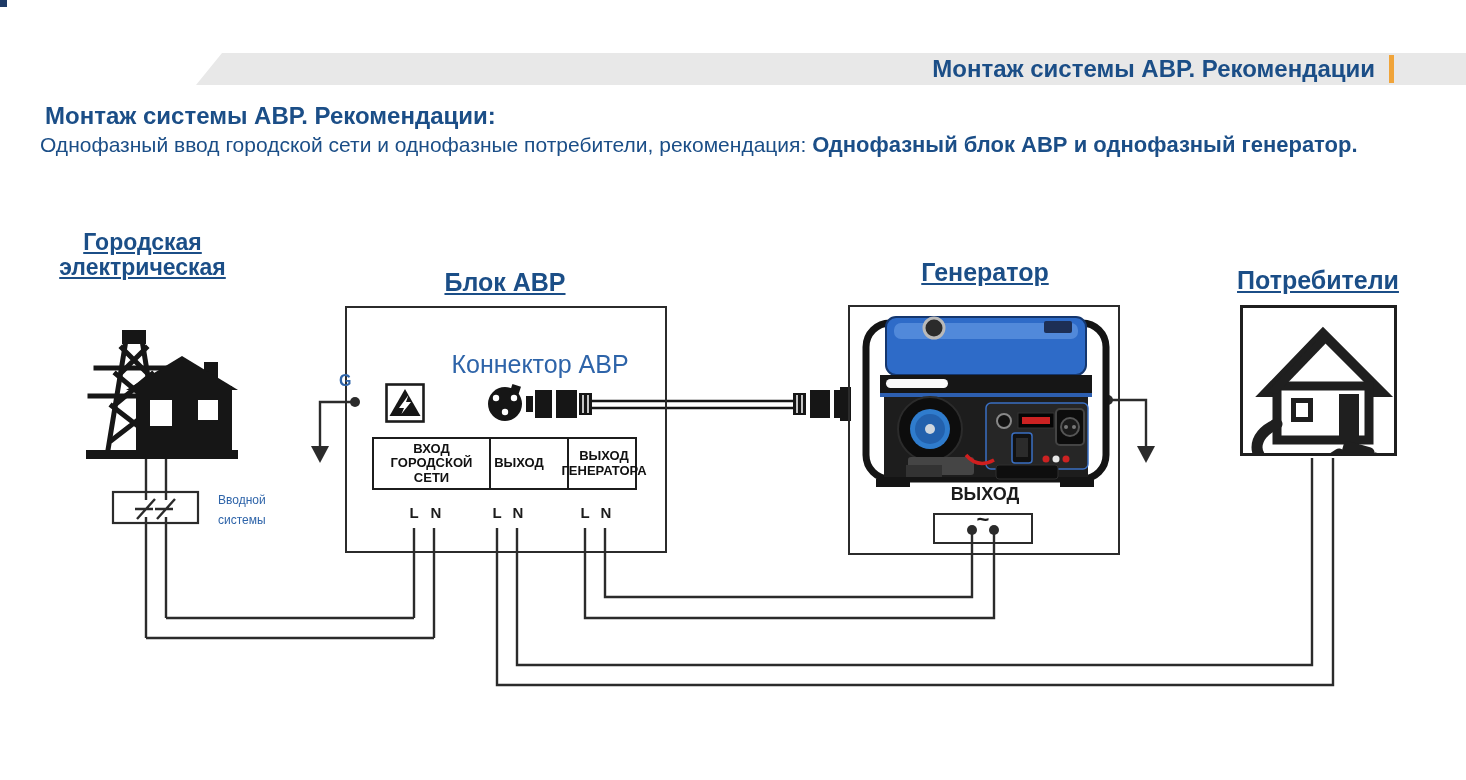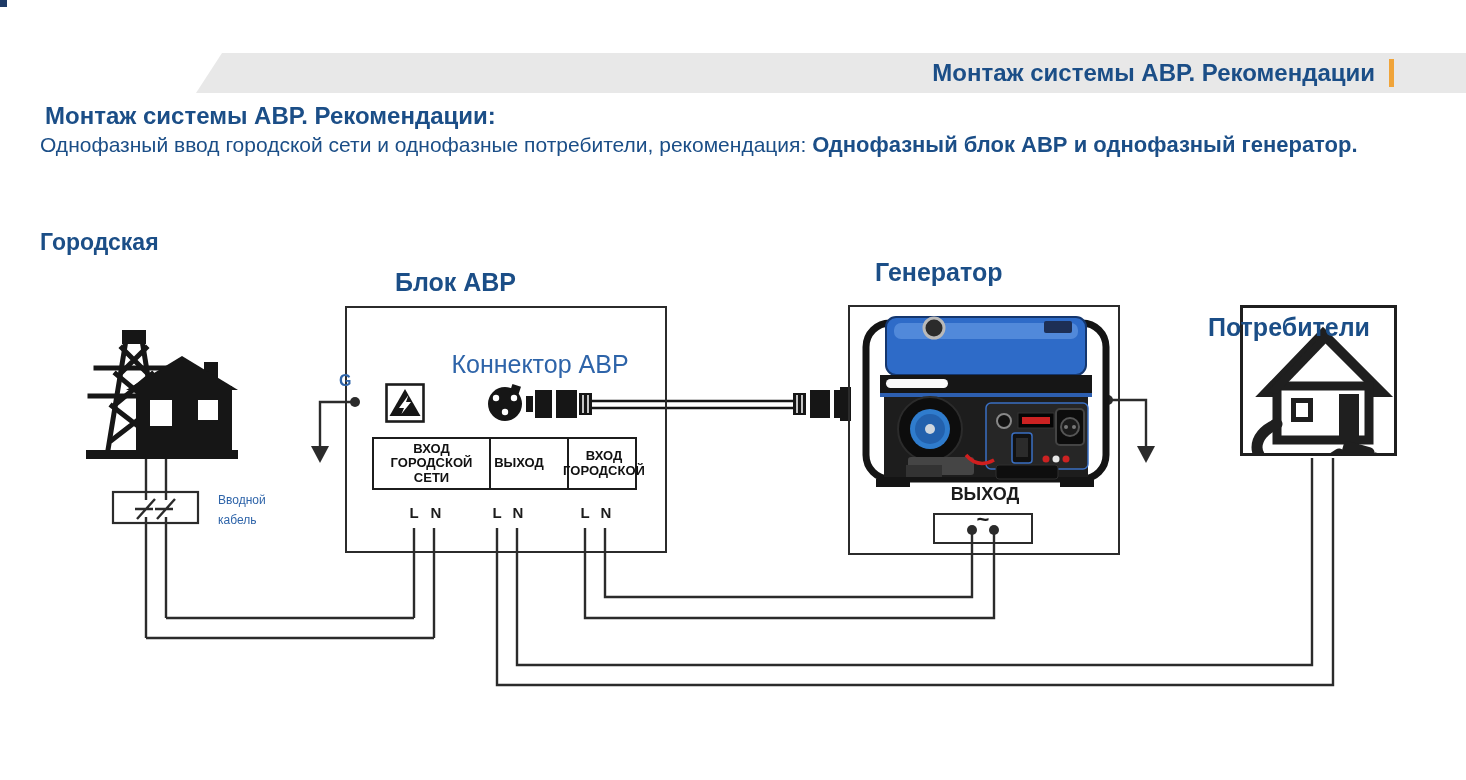--- a/index.html
+++ b/index.html
@@ -9,37 +9,37 @@
     --banner-bg:#e8e8e8;
     --accent-orange:#f0a43a;
   }
   *{margin:0;padding:0;box-sizing:border-box;}
   body{background:#fff;font-family:"Liberation Sans",sans-serif;}
   .page{position:relative;width:1466px;height:780px;background:#ffffff;overflow:hidden;}
 
   .corner-mark{position:absolute;left:0;top:0;width:7px;height:7px;background:#1e3a66;z-index:4;}
 
   
-  .banner{position:absolute;left:196px;right:0;top:53px;height:40px;background:var(--banner-bg);
+  .banner{position:absolute;left:196px;right:0;top:53px;height:32px;background:var(--banner-bg);
     clip-path:polygon(26px 0,100% 0,100% 100%,0 100%);z-index:3;
     display:flex;align-items:center;justify-content:flex-end;padding-right:72px;}
   .banner-title{color:var(--heading-blue);font-size:24px;font-weight:700;}
   .banner-bar{width:5px;height:28px;background:var(--accent-orange);margin-left:14px;}
 
   
   .intro-heading{position:absolute;left:45px;top:102px;font-size:24px;font-weight:700;color:var(--heading-blue);z-index:3;text-align:center;}
   .intro-body{position:absolute;left:40px;top:133px;width:1345px;font-size:21px;line-height:23px;color:var(--heading-blue);z-index:3;}
   .intro-body b{font-weight:700;font-size:22px;}
 
   
-  .sec-title{position:absolute;font-size:25px;font-weight:700;color:var(--heading-blue);text-align:left;z-index:3;}
+  .sec-title{position:absolute;font-size:25px;font-weight:700;color:var(--heading-blue);text-align:center;z-index:3;text-decoration:underline;}
   .city-title{left:40px;top:230px;width:205px;font-size:23px;line-height:25px;}
   .avr-title{left:395px;top:268px;width:220px;}
   .gen-title{left:875px;top:258px;width:220px;}
-  .cons-title{left:1208px;top:266px;width:220px;margin-top:47px;}
+  .cons-title{left:1208px;top:266px;width:220px;}
 
   
   .box{position:absolute;border:2.4px solid var(--line-dark);background:transparent;z-index:2;}
   .avr-box{left:345px;top:306px;width:322px;height:247px;}
   .gen-box{left:848px;top:305px;width:272px;height:250px;}
   .cons-box{left:1240px;top:305px;width:157px;height:151px;border-width:3px;border-color:#1f1f1f;}
 
   .connector-label{position:absolute;left:420px;top:350px;width:240px;text-align:center;
     font-size:25px;color:var(--label-blue);z-index:3;}
   .g-label{position:absolute;left:339px;top:372px;font-size:16px;font-weight:700;color:var(--label-blue);z-index:3;}
@@ -84,20 +84,21 @@
     <span class="banner-bar"></span>
   </div>
 
   <div class="intro-heading">Монтаж системы АВР. Рекомендации:</div>
   <div class="intro-body">
     <span>Однофазный ввод городской сети и однофазные потребители, рекомендация: </span><b>Однофазный блок АВР и однофазный генератор.</b>
   </div>
 
   <div class="sec-title city-title">
     <div>Городская</div>
+    <div>электрическая</div>
   </div>
   <div class="sec-title avr-title">Блок АВР</div>
   <div class="sec-title gen-title">Генератор</div>
   <div class="sec-title cons-title">Потребители</div>
 
   <svg class="overlay" width="1466" height="780" viewBox="0 0 1466 780">
     <g stroke="#2b2b2b" stroke-width="2.4" fill="none">
 
       <path d="M146 452 V638 M166 452 V618"></path>
 
@@ -178,34 +179,34 @@
       <polygon points="20,6 35.5,33 4.5,33" fill="#161616"></polygon>
       <polygon points="23.5,12 14,25 19,25 16.5,31 26,19 21,19" fill="#ffffff"></polygon>
     </svg>
   </div>
   <div class="connector-label">Коннектор АВР</div>
   <div class="g-label">G</div>
 
   <div class="terminal-strip">
     <div class="terminal-cell">ВХОД ГОРОДСКОЙ СЕТИ</div>
     <div class="terminal-cell">ВЫХОД</div>
-    <div class="terminal-cell">ВХОД ГОРОДСКОЙ</div>
+    <div class="terminal-cell">ВЫХОД ГЕНЕРАТОРА</div>
   </div>
 
   <span class="ln" style="left:404px;">L</span>
   <span class="ln" style="left:426px;">N</span>
   <span class="ln" style="left:487px;">L</span>
   <span class="ln" style="left:508px;">N</span>
   <span class="ln" style="left:575px;">L</span>
   <span class="ln" style="left:596px;">N</span>
 
 
   <div class="breaker-label">
     <div>Вводной</div>
-    <div>кабель</div>
+    <div>системы</div>
   </div>
 
   <div class="box gen-box">
     <svg class="icon-layer" style="left:0;top:0;" width="272" height="250" viewBox="0 0 272 250">
       <rect x="16" y="16" width="240" height="156" rx="24" fill="none" stroke="#141414" stroke-width="7"></rect>
       <rect x="26" y="172" width="34" height="8" fill="#141414"></rect>
       <rect x="210" y="172" width="34" height="8" fill="#141414"></rect>
       <rect x="34" y="90" width="204" height="80" fill="#1d1d1d"></rect>
       <rect x="36" y="10" width="200" height="58" rx="10" fill="#2e6bc8" stroke="#14366e" stroke-width="2"></rect>
       <rect x="44" y="16" width="184" height="16" rx="7" fill="#5d93e0" opacity="0.75"></rect>

